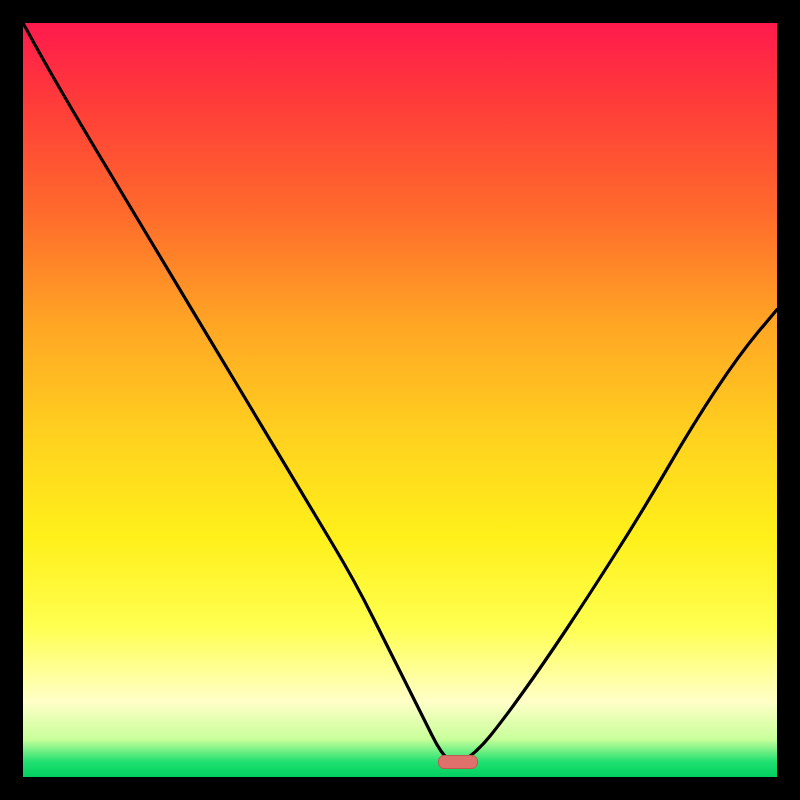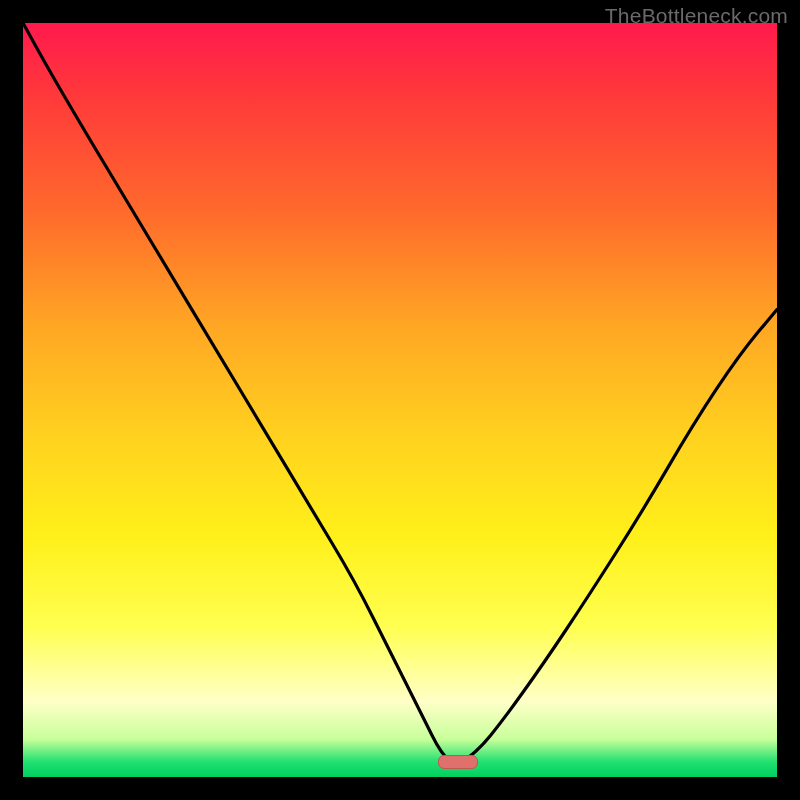--- a/index.html
+++ b/index.html
@@ -68,14 +68,13 @@
 </head>
 <body>
 
 <div class="frame">
   <div class="plot">
     <svg class="curve" viewBox="0 0 754 754" preserveAspectRatio="none">
       <path id="curve-path" fill="none" stroke="#000" stroke-width="3.2" stroke-linecap="round" stroke-linejoin="round" d="M 0.0 0.0 Q 22.6 41.5 41.5 73.5 Q 60.3 105.6 82.9 143.3 Q 105.6 181.0 128.2 218.7 Q 150.8 256.4 173.4 294.1 Q 196.0 331.8 218.7 369.5 Q 241.3 407.2 263.9 444.9 Q 286.5 482.6 309.1 520.3 Q 331.8 558.0 350.6 595.7 Q 369.5 633.4 384.6 663.5 Q 399.6 693.7 409.1 712.5 Q 418.5 731.4 426.0 737.0 L 433.5 742.7 M 433.5 742.7 Q 452.4 731.4 467.5 712.5 Q 482.6 693.7 501.4 667.3 Q 520.3 640.9 542.9 607.0 Q 565.5 573.0 591.9 531.5 Q 618.3 490.1 644.7 444.9 Q 671.1 399.6 693.7 365.7 Q 716.3 331.8 735.1 309.1 L 754.0 286.5"></path>
     </svg>
     <div class="marker" id="marker" style="left: 414.55px; top: 732.166px; width: 38px; height: 12px;"></div>
   </div>
-  <div class="watermark">TheBottleneck.com</div>
 </div>
 
 </body></html>

